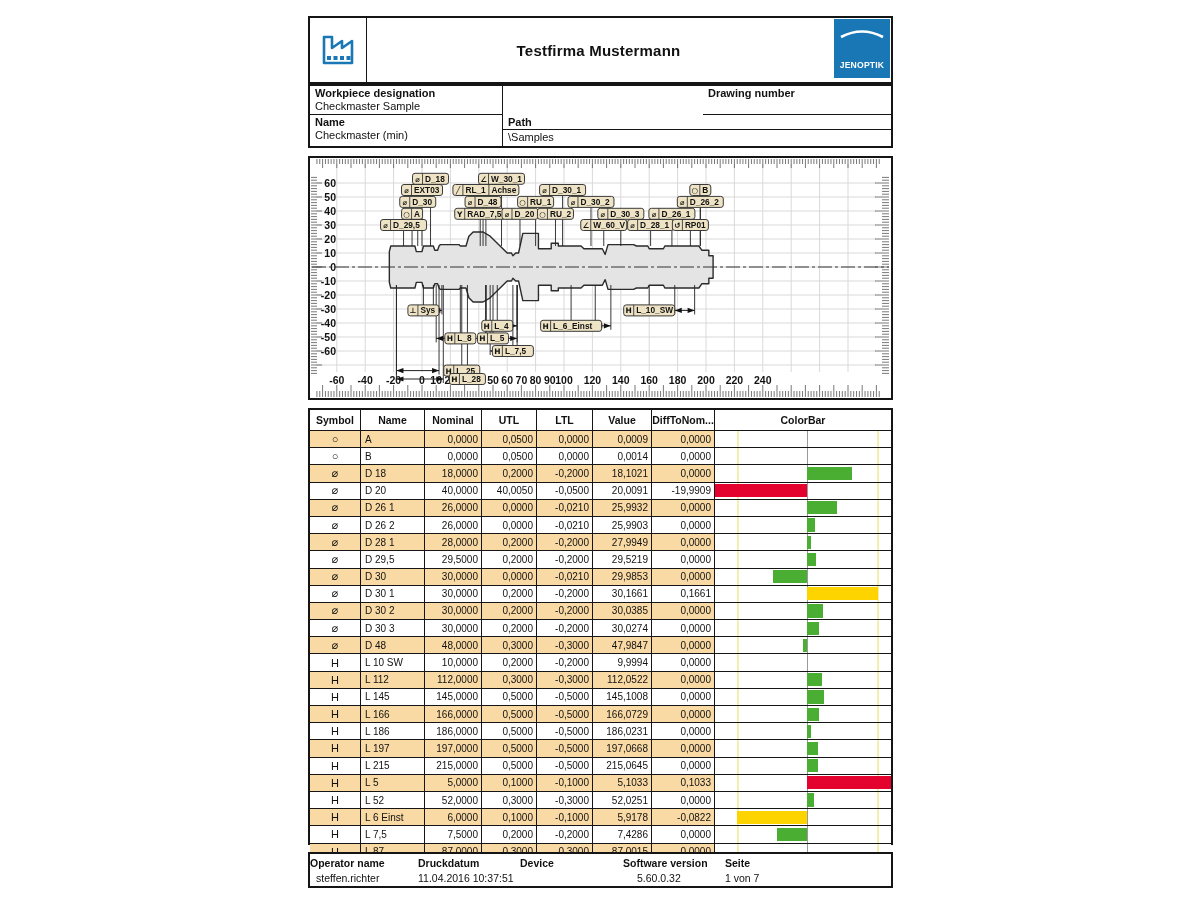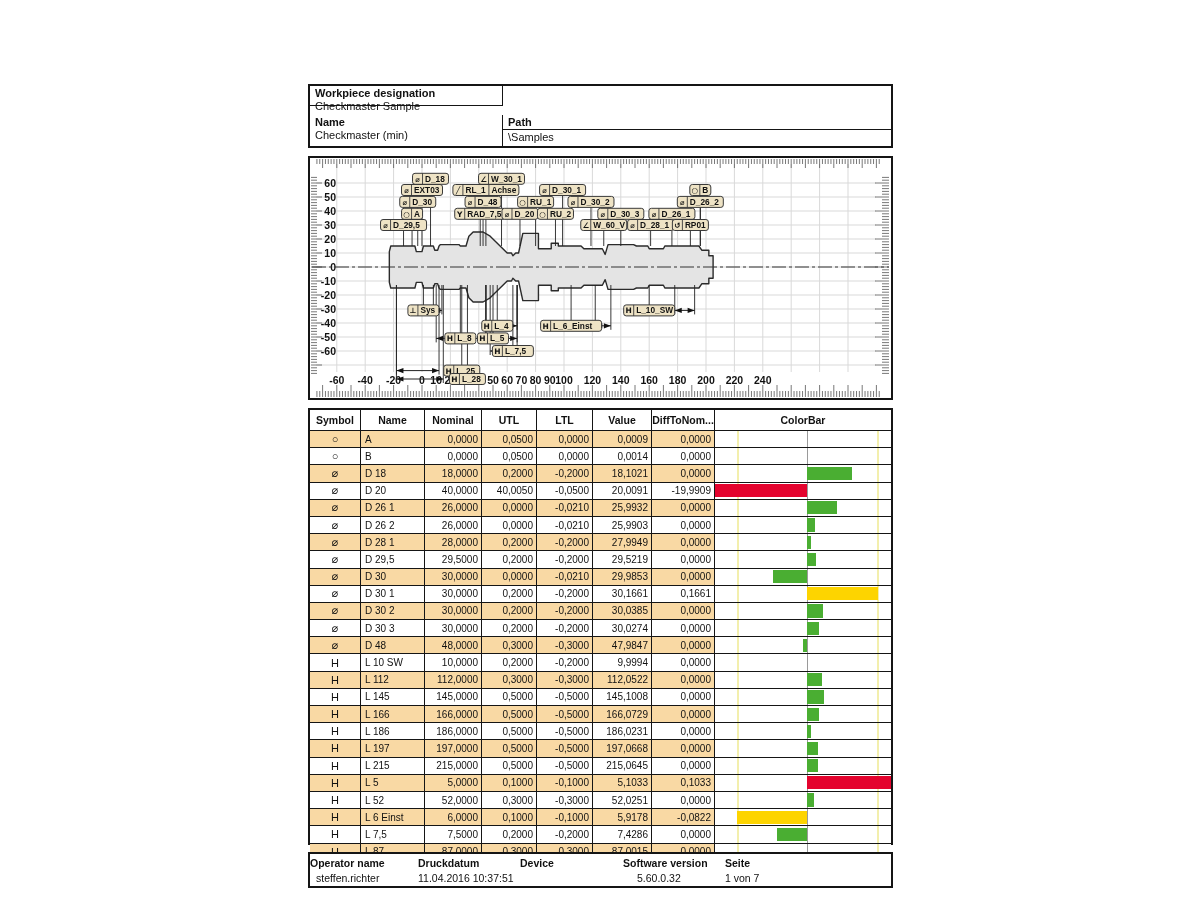--- a/index.html
+++ b/index.html
@@ -12,21 +12,21 @@
   #logoCell{position:absolute;left:0;top:0;bottom:0;width:56px;border-right:1.6px solid #151515;display:flex;align-items:center;justify-content:center;}
   #titleCell{position:absolute;left:56px;right:60px;top:0;bottom:0;display:flex;align-items:center;justify-content:center;}
   #titleCell span{font-size:15px;font-weight:bold;letter-spacing:.2px;}
   #brandBox{position:absolute;right:1px;top:1px;width:56px;height:59px;background:#1a77b5;}
   #brandBox .btxt{position:absolute;left:0;right:0;bottom:8px;text-align:center;color:#fff;font-size:8.6px;font-weight:bold;letter-spacing:.2px;}
   
   #info{top:84px;height:64px;font-size:11px;}
   .icell{position:absolute;box-sizing:border-box;padding:1px 0 0 5px;}
   .ilab{font-weight:bold;line-height:13px;}
   .ival{line-height:13px;}
-  #ic1{left:0;top:0;width:193px;height:20px;border-right:1.6px solid #151515;border-bottom:1.6px solid #151515;}
+  #ic1{left:0;top:0;width:193px;height:29px;border-right:1.6px solid #151515;border-bottom:1.6px solid #151515;}
   #ic2{left:193px;top:0;width:200px;height:29px;border-right:1.6px solid #151515;border-bottom:1.6px solid #151515;}
   #ic3{left:393px;top:0;right:0;height:29px;border-bottom:1.6px solid #151515;}
   #ic4{left:0;top:29px;width:193px;bottom:0;border-right:1.6px solid #151515;}
   #ic5{left:193px;top:29px;right:0;height:15px;border-bottom:1.4px solid #151515;}
   #ic6{left:193px;top:44px;right:0;bottom:0;}
   
   #chartBox{top:156px;height:244px;}
   
   #tblBox{top:408px;height:437px;}
   .thead{display:flex;height:20px;border-bottom:1.8px solid #151515;font-weight:bold;font-size:10.5px;}
@@ -44,25 +44,49 @@
   
   #ftr{top:852px;height:36px;font-size:10.5px;}
   .flab{position:absolute;top:3px;font-weight:bold;}
   .fval{position:absolute;top:18px;}
 </style>
 </head>
 <body>
 
 <div id="page">
 
+  <div id="hdr" class="frame">
+    <div id="logoCell">
+      <svg width="44" height="40" viewBox="0 0 44 40">
+        <path d="M8,33 V7 h8 V18 l10,-7 v7 l10,-7 V33 z" fill="none" stroke="#1a77b5" stroke-width="2.6" stroke-linejoin="round"></path>
+        <rect x="11" y="26" width="4" height="4" fill="#1a77b5"></rect>
+        <rect x="17.5" y="26" width="4" height="4" fill="#1a77b5"></rect>
+        <rect x="24" y="26" width="4" height="4" fill="#1a77b5"></rect>
+        <rect x="30.5" y="26" width="4" height="4" fill="#1a77b5"></rect>
+      </svg>
+    </div>
+    <div id="titleCell">
+      <span>Testfirma Mustermann</span>
+    </div>
+    <div id="brandBox">
+      <svg width="56" height="59" viewBox="0 0 56 59">
+        <path d="M7,18 Q28,7 49,18" fill="none" stroke="#ffffff" stroke-width="2.6"></path>
+      </svg>
+      <div class="btxt">JENOPTIK</div>
+    </div>
+  </div>
 
   <div id="info" class="frame">
     <div id="ic1" class="icell">
       <div class="ilab">Workpiece designation</div>
       <div class="ival">Checkmaster Sample</div>
+    </div>
+    <div id="ic3" class="icell">
+      <div class="ilab">Drawing number</div>
+      <div class="ival"></div>
     </div>
     <div id="ic4" class="icell">
       <div class="ilab">Name</div>
       <div class="ival">Checkmaster (min)</div>
     </div>
     <div id="ic5" class="icell">
       <div class="ilab">Path</div>
     </div>
     <div id="ic6" class="icell">
       <div class="ival">\Samples</div>

